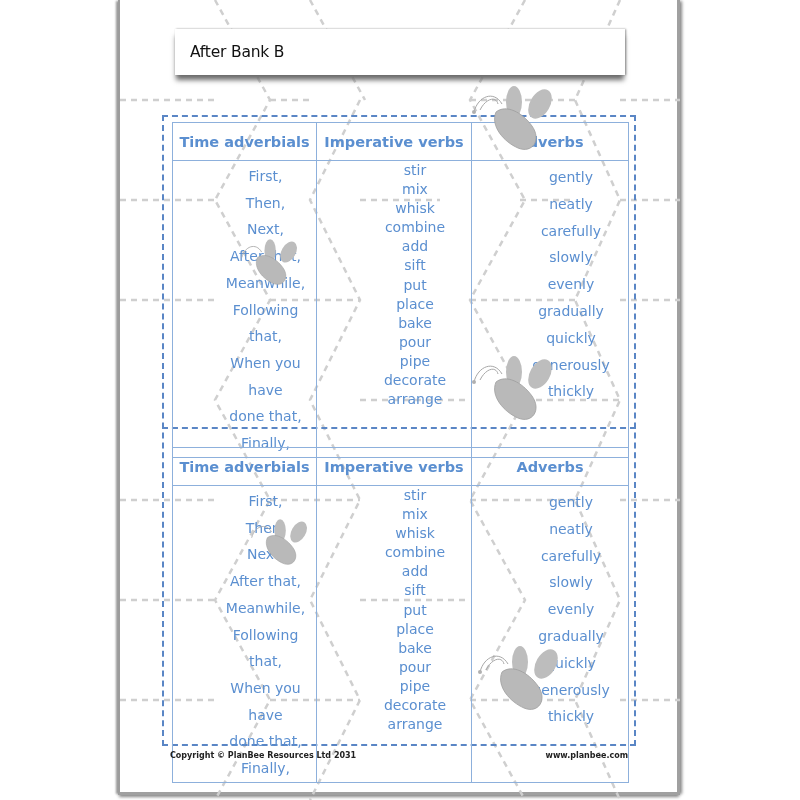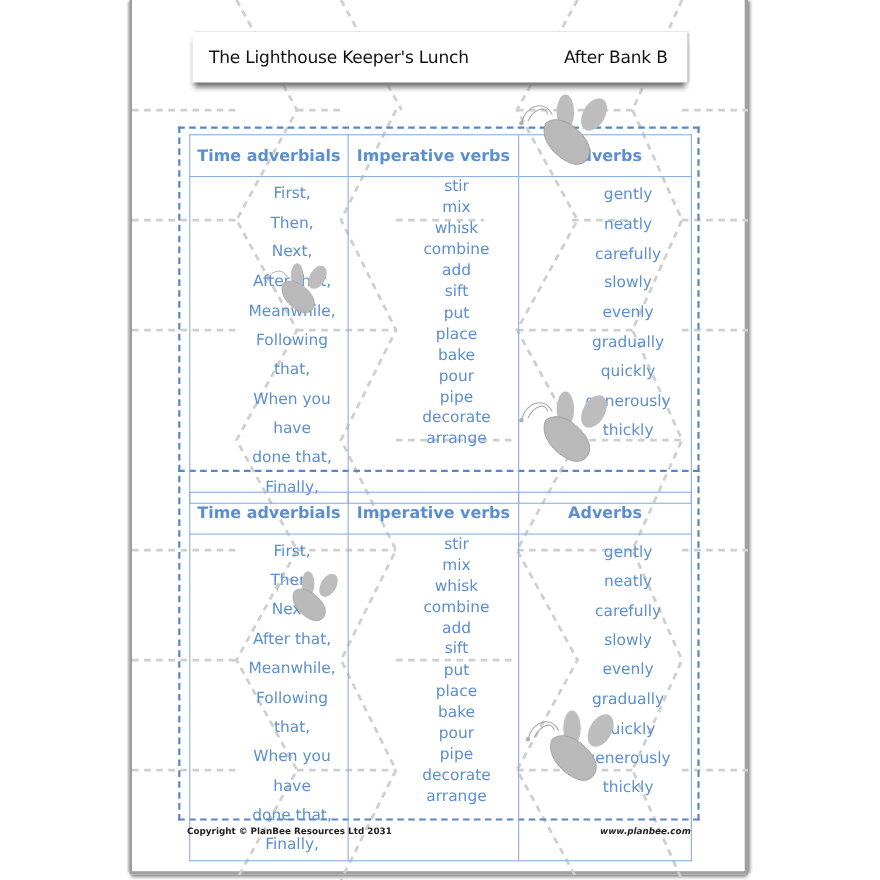--- a/index.html
+++ b/index.html
@@ -16,21 +16,21 @@
   .wb-table th, .wb-table td { border: 1.5px solid #8db0dc; text-align: center; color: #5b8fd0; padding: 0; }
   .wb-table th { height: 37px; font-weight: bold; font-size: 14.5px; }
   .wb-table td { vertical-align: top; padding-left: 42px; }
   .col { display: flex; flex-direction: column; align-items: center; }
   .col span { display: block; font-size: 14px; }
   .col-time span { line-height: 26.7px; }
   .col-verbs span { line-height: 19.1px; }
   .col-adv span { line-height: 26.8px; }
   .footer-left, .footer-right { position: absolute; top: 751px; font-size: 8px; font-weight: bold; color: #222; z-index: 2; }
   .footer-left { left: 170px; }
-  .footer-right { right: 172px; font-style: italic; }
+  .footer-right { right: 172px; }
   .bee { position: absolute; z-index: 4; pointer-events: none; }
 </style>
 </head>
 <body>
 
 <div class="page"></div>
 
 <svg class="hexbg" viewBox="0 0 800 800" style="z-index:1">
   <g fill="none" stroke="#cfcfcf" stroke-width="2.5" stroke-dasharray="6,5">
     <path d="M215 0 L270 100 L215 200 L270 300 L215 400 L270 500 L215 600 L270 700 L215 800"></path>
@@ -47,21 +47,20 @@
     <path d="M470 500 L575 500 M620 500 L680 500"></path>
     <path d="M470 700 L575 700 M620 700 L680 700"></path>
     <path d="M620 100 L680 100 M520 200 L575 200"></path>
     <path d="M360 600 L470 600 M120 600 L215 600"></path>
     <path d="M360 400 L470 400 M525 400 L620 400"></path>
     <path d="M120 200 L215 200 M620 200 L680 200"></path>
   </g>
 </svg>
 
 <div class="title-bar">
-  <span>The Lighthouse Keeper's Lunch</span>
   <span>After Bank B</span>
 </div>
 
 <div class="outer-dash"></div>
 <div class="divider"></div>
 
 <table class="wb-table" style="top:122px;height:291px;">
   <colgroup>
       <col style="width:144px">
       <col style="width:155px">

